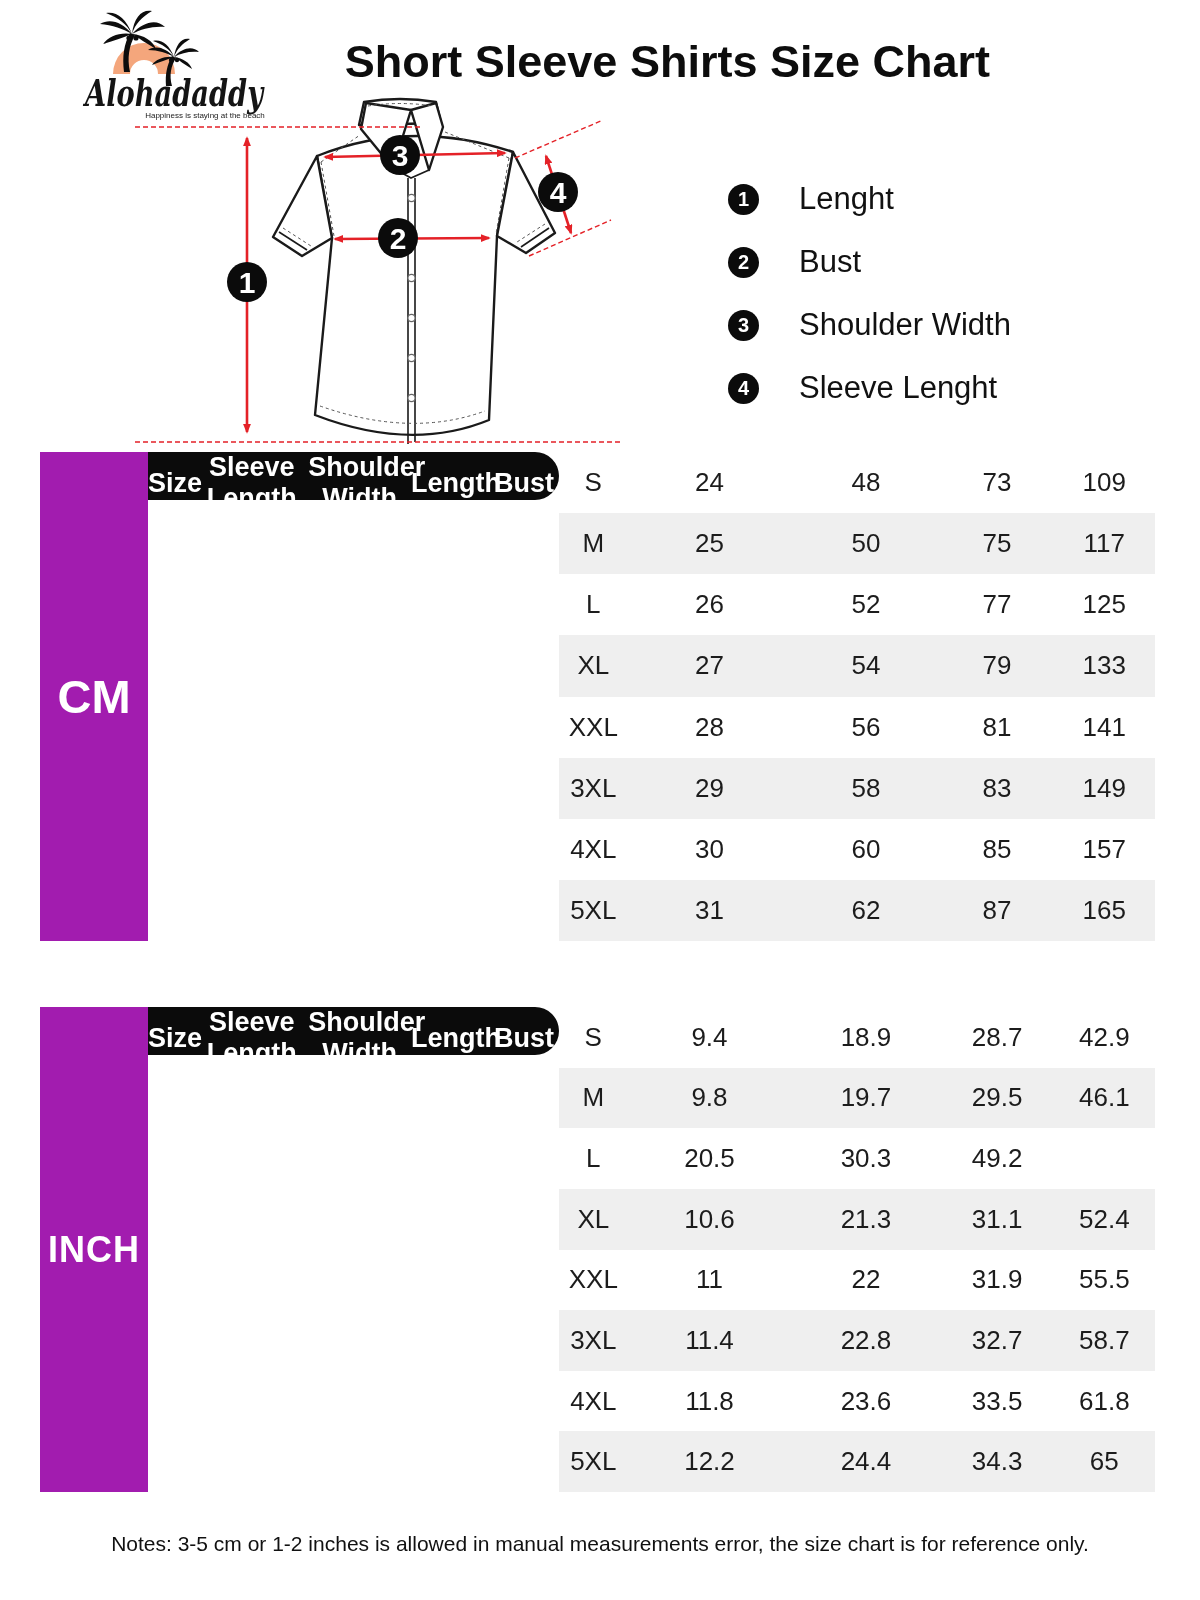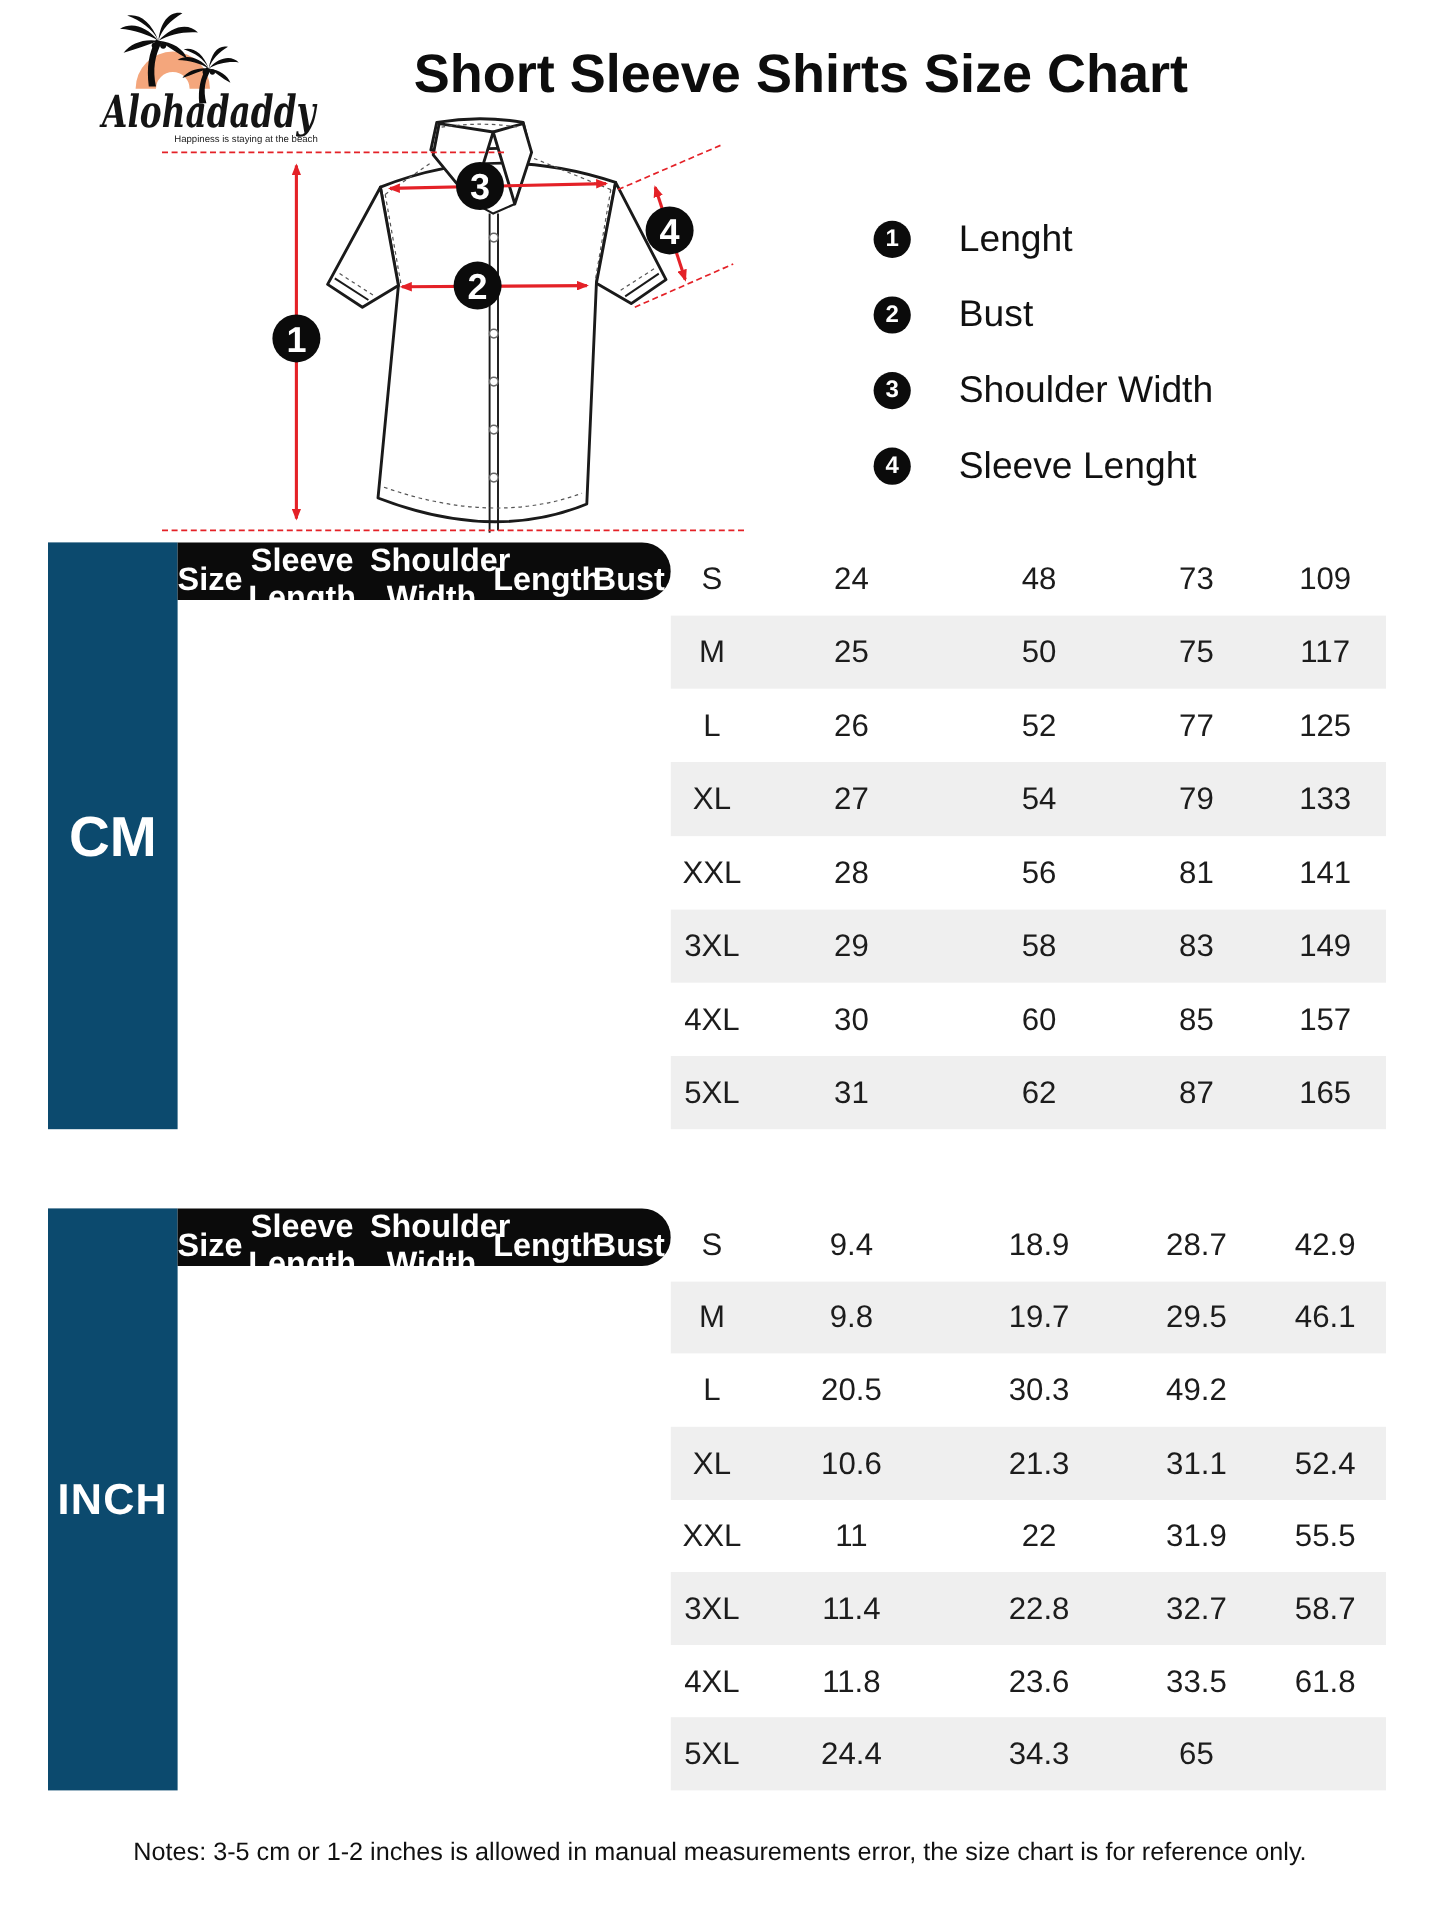--- a/index.html
+++ b/index.html
@@ -21,21 +21,21 @@
   .legend-item{display:flex;align-items:center;gap:16px;}
   .legend-badge{width:31px;height:31px;border-radius:50%;background:#0b0b0b;color:#fff;
                 display:flex;align-items:center;justify-content:center;
                 font-size:20px;font-weight:bold;flex:0 0 auto;}
   .legend-label{font-size:31px;color:#111;margin-left:24px;}
 
   
   .size-table{position:absolute;left:40px;width:1115px;display:flex;}
   .size-table.cm{top:452px;height:489px;}
   .size-table.inch{top:1007px;height:485px;}
-  .unit-col{width:108px;background:#0c4a6e;color:#fff;display:flex;
+  .unit-col{width:108px;background:#a21caf;color:#fff;display:flex;
             align-items:center;justify-content:center;font-weight:bold;}
   .size-table.cm  .unit-col{font-size:47px;}
   .size-table.inch .unit-col{font-size:36px;letter-spacing:1px;}
   .main-col{flex:1;display:flex;flex-direction:row;}
   .thead{height:48px;flex:0 0 48px;background:#0b0b0b;border-radius:0 26px 26px 0;
          display:grid;grid-template-columns:11.5% 27.5% 25% 19% 17%;align-items:center;}
   .th{color:#fff;font-weight:bold;font-size:27px;text-align:center;}
   .tbody{flex:1;display:flex;flex-direction:column;}
   .trow{flex:1;display:grid;grid-template-columns:11.5% 27.5% 25% 19% 17%;align-items:center;background:#fff;}
   .trow.alt{background:#efefef;}
@@ -303,20 +303,21 @@
           </div>
           <div class="trow">
             <div class="td">4XL</div>
             <div class="td">11.8</div>
             <div class="td">23.6</div>
             <div class="td">33.5</div>
             <div class="td">61.8</div>
           </div>
           <div class="trow alt">
             <div class="td">5XL</div>
+            <div class="td">12.2</div>
             <div class="td">24.4</div>
             <div class="td">34.3</div>
             <div class="td">65</div>
           </div>
         </div>
     </div>
   </div>
 
   <div class="note">Notes: 3-5 cm or 1-2 inches is allowed in manual measurements error, the size chart is for reference only.</div>
 

